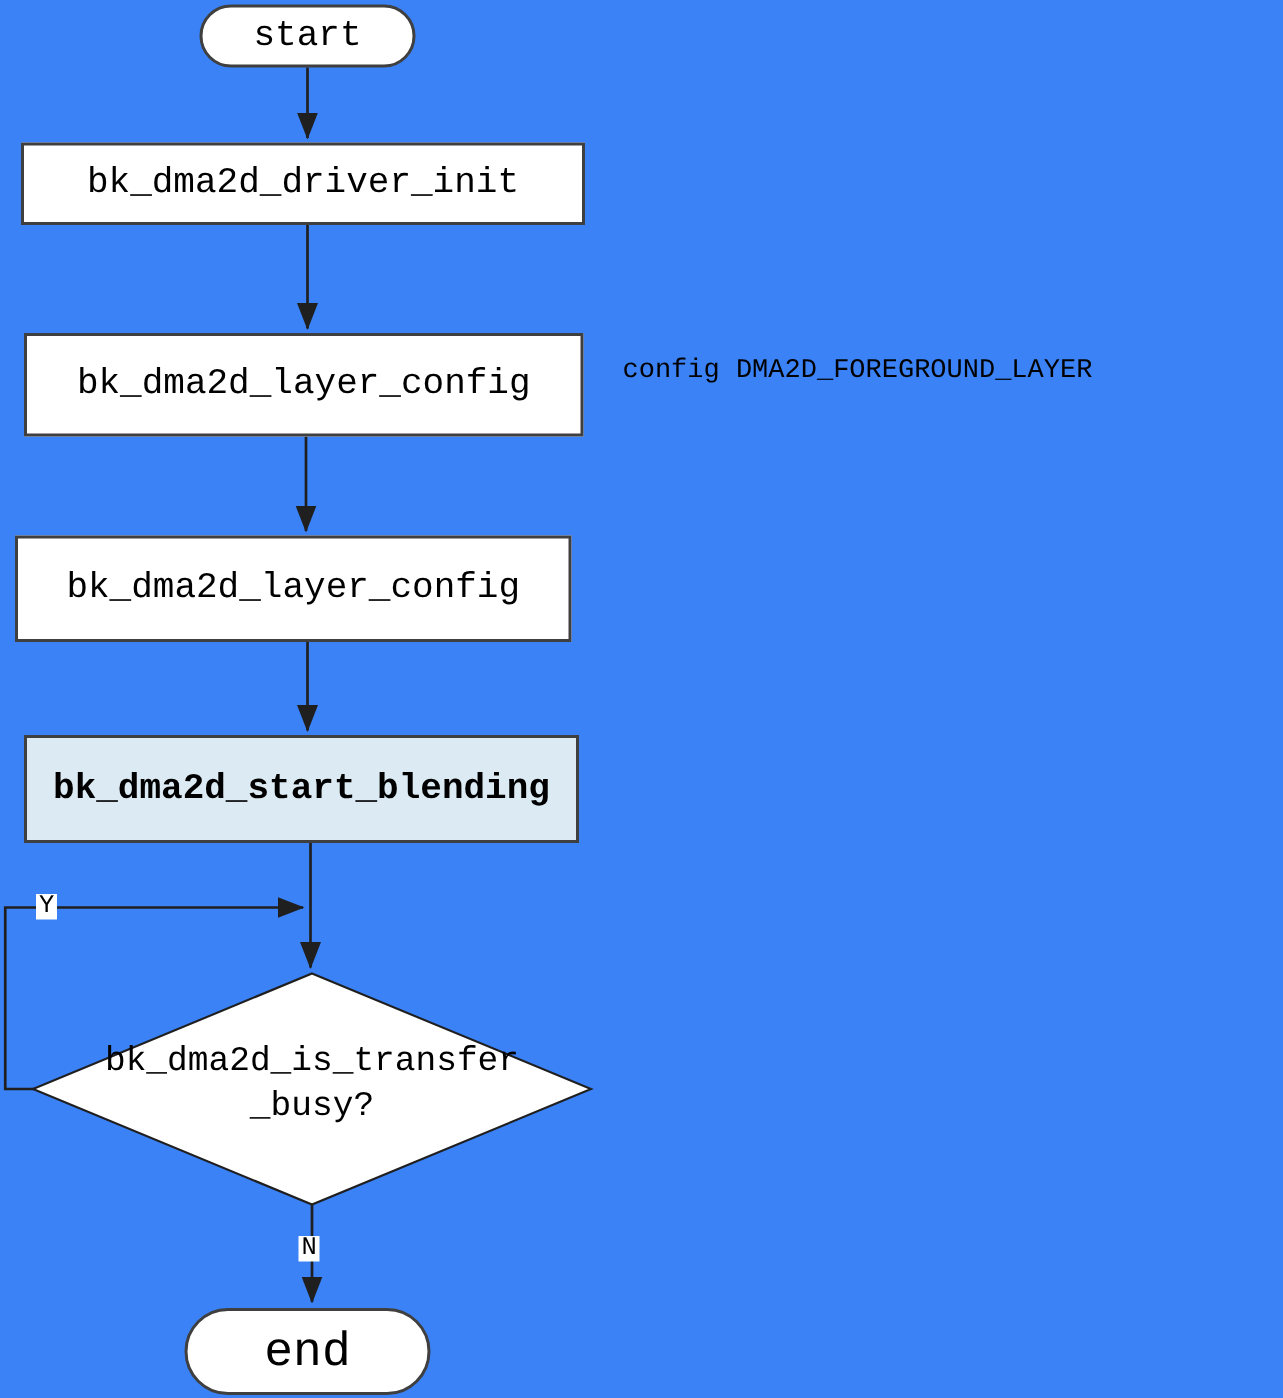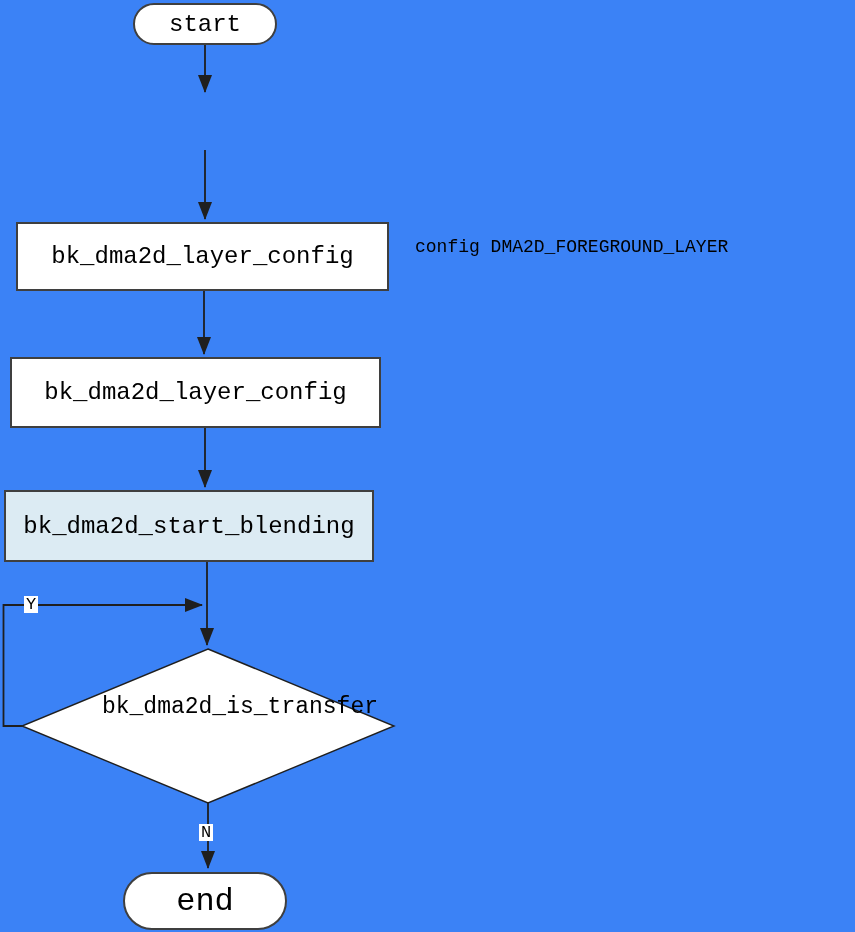--- a/index.html
+++ b/index.html
@@ -80,36 +80,40 @@
 
     <path d="M208,803 L208,868" stroke="#1f1f1f" stroke-width="1.8" fill="none" marker-end="url(#arrow)"></path>
 
     <polygon points="208,649 394,726 208,803 22,726" fill="#ffffff" stroke="#1f1f1f" stroke-width="1.4"></polygon>
   </svg>
 
   <div class="node terminator" style="left:133px;top:3px;width:144px;height:42px;">
     <span>start</span>
   </div>
 
+  <div class="node process" style="left:14px;top:95px;width:376px;height:55px;">
+    <span>bk_dma2d_driver_init</span>
+  </div>
 
   <div class="node process" style="left:16px;top:222px;width:373px;height:69px;">
     <span>bk_dma2d_layer_config</span>
   </div>
   <div class="note" style="left:415px;top:237px;">config DMA2D_FOREGROUND_LAYER</div>
 
   <div class="node process" style="left:10px;top:357px;width:371px;height:71px;">
     <span>bk_dma2d_layer_config</span>
   </div>
 
-  <div class="node process highlight" style="left:4px;top:490px;width:370px;height:72px;">
+  <div class="node process highlight" style="left:16px;top:490px;width:370px;height:72px;font-weight:bold;">
     <span>bk_dma2d_start_blending</span>
   </div>
 
-  <div class="decision-text" style="left:38px;top:692px;width:340px;text-align:right;">
+  <div class="decision-text" style="left:38px;top:692px;width:340px;">
     <div>bk_dma2d_is_transfer</div>
+    <div>_busy?</div>
   </div>
 
   <div class="branch-label" style="left:24px;top:596px;">Y</div>
   <div class="branch-label" style="left:199px;top:824px;">N</div>
 
   <div class="node terminator" style="left:123px;top:872px;width:164px;height:58px;font-size:32px;">
     <span>end</span>
   </div>
 
 </div>

